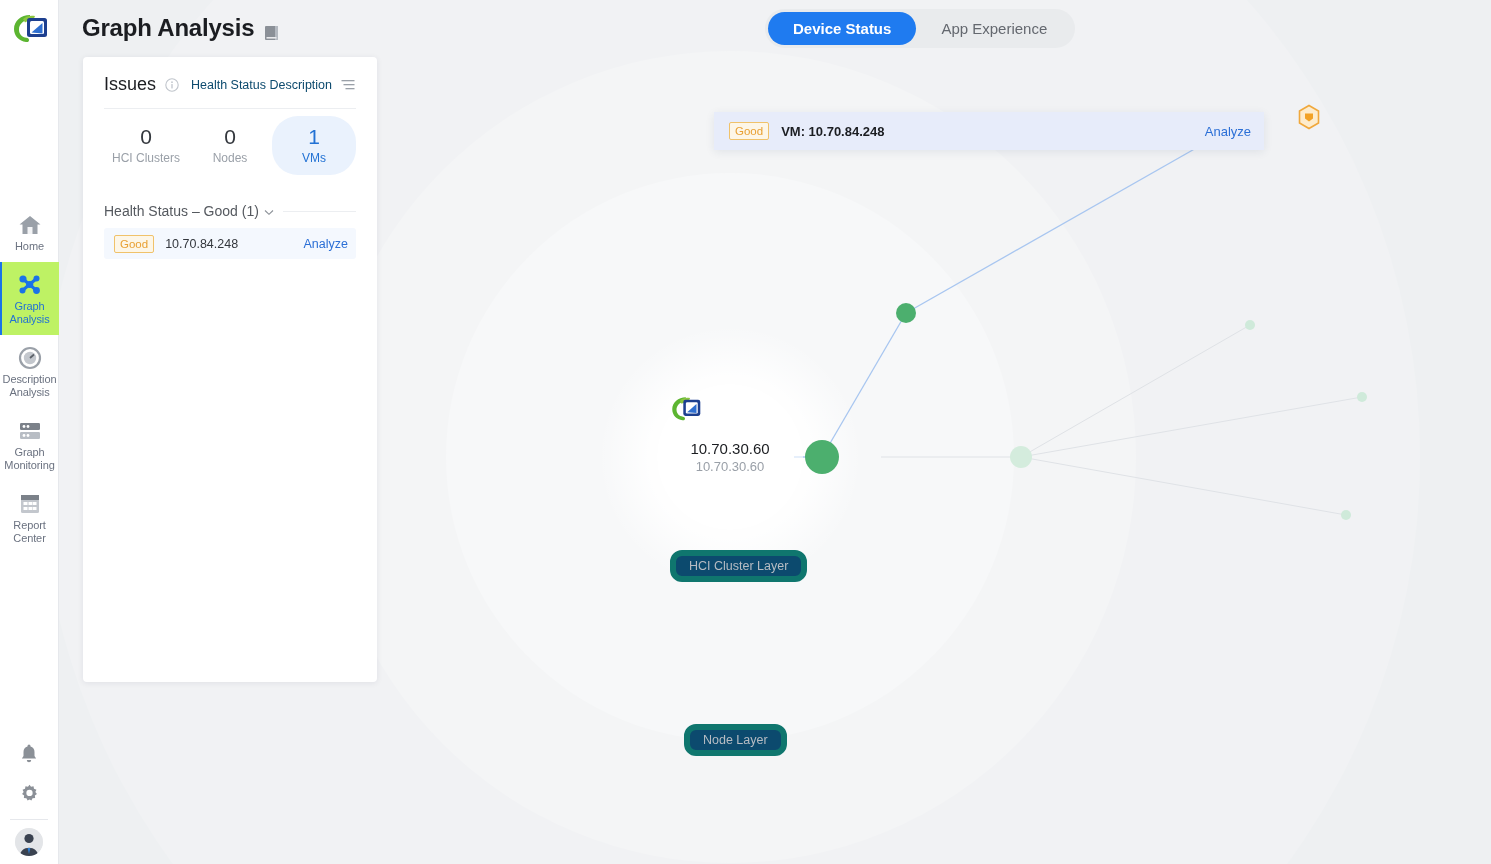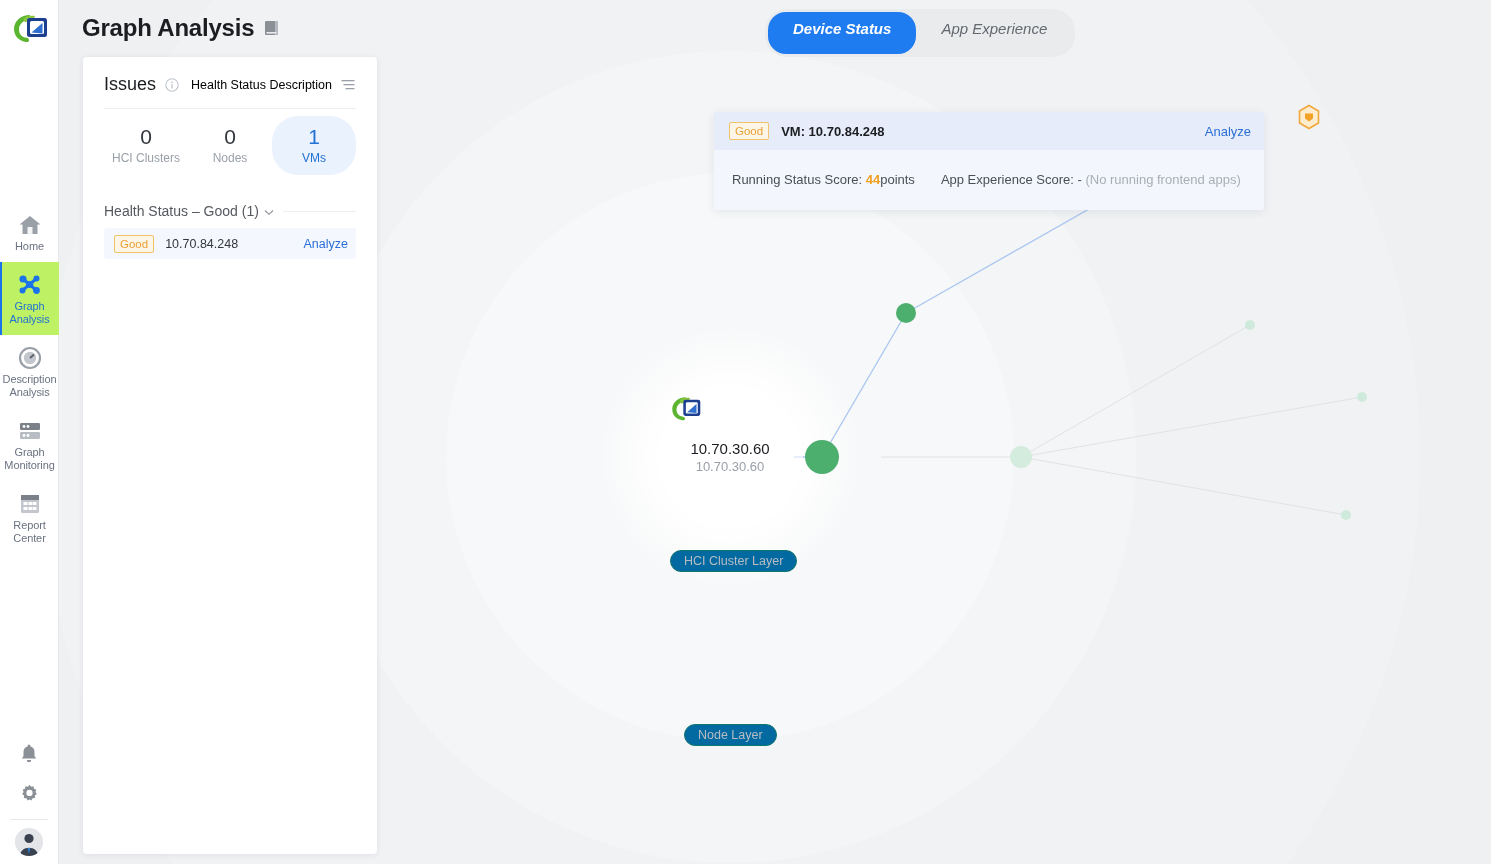--- a/index.html
+++ b/index.html
@@ -44,47 +44,47 @@
   .avatar {
     width: 28px; height: 28px; border-radius: 50%; background: #e9eaec;
     display: flex; align-items: center; justify-content: center; overflow: hidden;
     margin-top: 4px; cursor: pointer;
   }
 
   
   .page-title {
     position: absolute; left: 82px; top: 14px;
     font-size: 24px; font-weight: bold; color: #1b1d21; letter-spacing: -0.2px;
-    display: flex; align-items: center; gap: 9px;
+    display: flex; align-items: flex-end; gap: 9px;
   }
   .manual-ico { display: inline-flex; }
 
   .tabs {
     position: absolute; left: 765px; top: 9px;
     background: #e9ebed; border-radius: 22px; padding: 3px;
     display: flex; align-items: center;
   }
   .tab {
-    padding: 0 25px; height: 42px; line-height: 33px; border-radius: 18px;
-    font-size: 15px; color: #64686f; cursor: pointer; white-space: nowrap; font-style: italic;
+    padding: 0 25px; height: 33px; line-height: 33px; border-radius: 18px;
+    font-size: 15px; color: #64686f; cursor: pointer; white-space: nowrap;
   }
   .tab.active { background: #1f7bf0; color: #fff; font-weight: bold; }
 
   
   .issues {
-    position: absolute; left: 83px; top: 57px; width: 294px; height: 797px;
+    position: absolute; left: 83px; top: 57px; width: 294px; height: 625px;
     background: #fff; border-radius: 4px;
     box-shadow: 0 1px 6px rgba(20,30,60,.08);
     padding: 17px 21px 0 21px;
   }
   .issues-head { display: flex; align-items: center; }
   .issues-title { font-size: 18px; color: #1b1d21; }
   .info-ico { margin-left: 9px; display: inline-flex; cursor: pointer; }
   .hsd {
-    margin-left: auto; font-size: 12.5px; color: #000000; cursor: pointer;
+    margin-left: auto; font-size: 12.5px; color: #0c4a6e; cursor: pointer;
     white-space: nowrap;
   }
   .filter-ico { margin-left: 9px; display: inline-flex; cursor: pointer; }
   .hr { height: 1px; background: #eceef1; margin: 13px 0 0; }
 
   .stats { display: flex; margin-top: 7px; }
   .stat {
     flex: 1; text-align: center; padding: 8px 0 10px; border-radius: 26px;
     cursor: pointer;
   }
@@ -124,21 +124,21 @@
     position: absolute; width: 128px; height: 128px; border-radius: 50%;
     background: #ffffff; box-shadow: 0 0 0 9px rgba(255,255,255,.62);
     display: flex; flex-direction: column; align-items: center; justify-content: center;
     cursor: pointer;
   }
   .hub-logo { width: 38px; height: 34px; margin-bottom: 2px; }
   .hub-t1 { font-size: 15px; color: #1b1d21; line-height: 19px; }
   .hub-t2 { font-size: 13px; color: #9aa0a8; line-height: 17px; }
 
   .layer-pill {
-    position: absolute; background: #0369a1; border: 1px solid #0f766e;
+    position: absolute; background: #0c4a6e; border: 6px solid #0f766e;
     border-radius: 12px; padding: 3px 13px; font-size: 12.5px; color: #b7bcc3;
     white-space: nowrap;
   }
 
   .hexnode {
     position: absolute; width: 21px; height: 23px; cursor: pointer;
   }
 
   
   .popup {
@@ -221,27 +221,20 @@
         <path d="M8 9.5h8v5l-4 3-4-3z" fill="#f2a227"></path>
       </svg>
     </div>
   </div>
 
   <div class="popup">
     <div class="popup-hd">
       <span class="badge-good">Good</span>
       <span class="popup-ttl">VM: 10.70.84.248</span>
       <span class="popup-act">Analyze</span>
-    </div>
-    <div class="popup-bd">
-      <span class="kv"><span>Running Status Score:</span>
-        <span class="v-orange">44</span><span>points</span></span>
-      <span class="kv"><span>App Experience Score:</span>
-        <span>-</span>
-        <span class="v-mute">(No running frontend apps)</span></span>
     </div>
   </div>
 
   <div class="rail">
     <svg class="rail-logo" viewBox="0 0 44 40">
       <path d="M23 5c-9 0-16 6-16 14 0 7 5 12 12 13 2 .3 3-.3 3-2 0-1.3-1-2-2.4-2.2C15 27.3 12 24 12 19.4 12 14 17 10 23 9.6z" fill="#5cb531"></path>
       <path d="M16 9c3-3 8-4 12-3l-2 5c-3-.6-6 .2-8 1.6z" fill="#8cc63f"></path>
       <rect x="20" y="8" width="20" height="19" rx="2.5" fill="#1d3f8f"></rect>
       <rect x="23" y="11" width="14" height="13" rx="1.5" fill="#ffffff"></rect>
       <path d="M24.5 22.5l11-9.5v10.5z" fill="#2f6fd0"></path>

